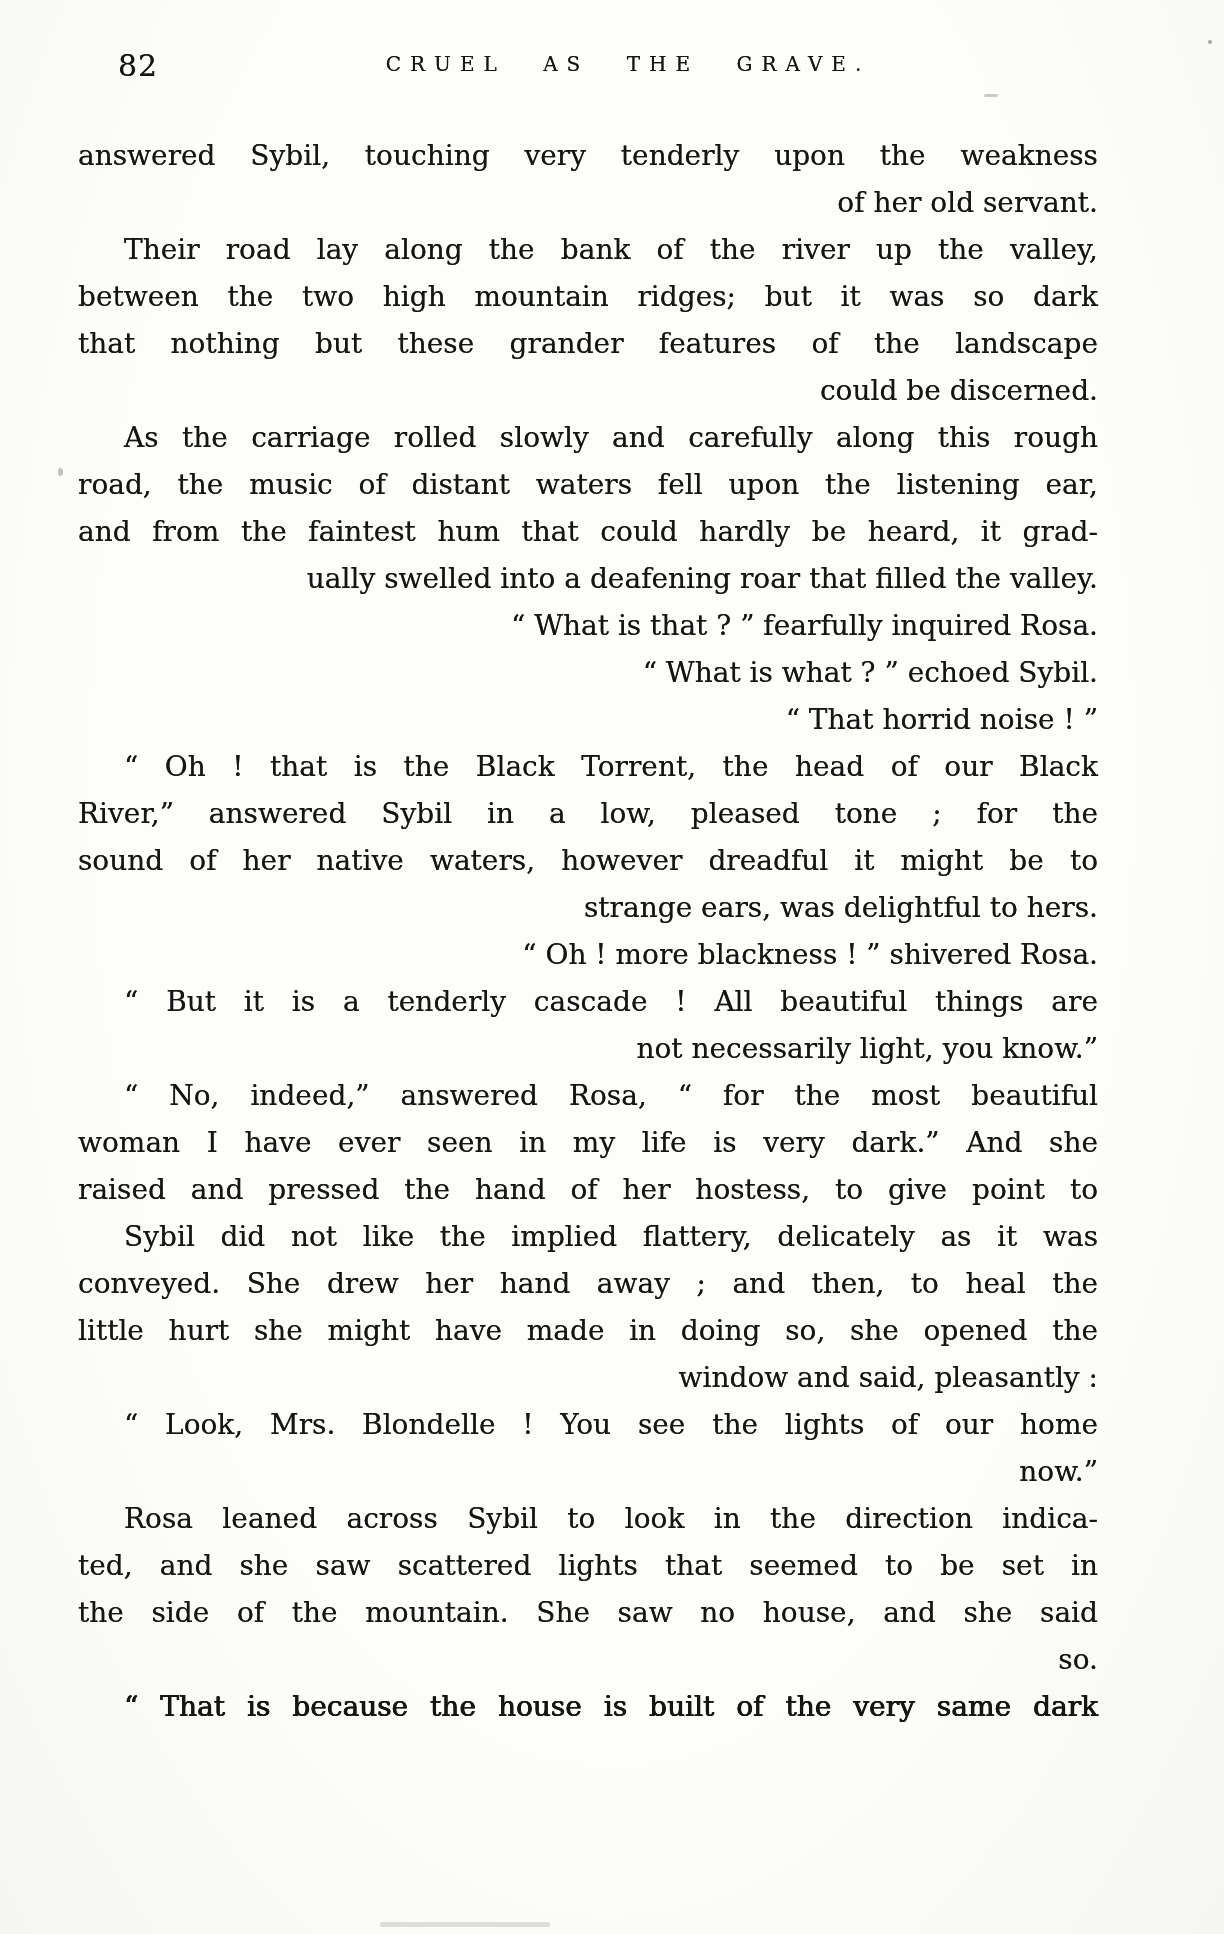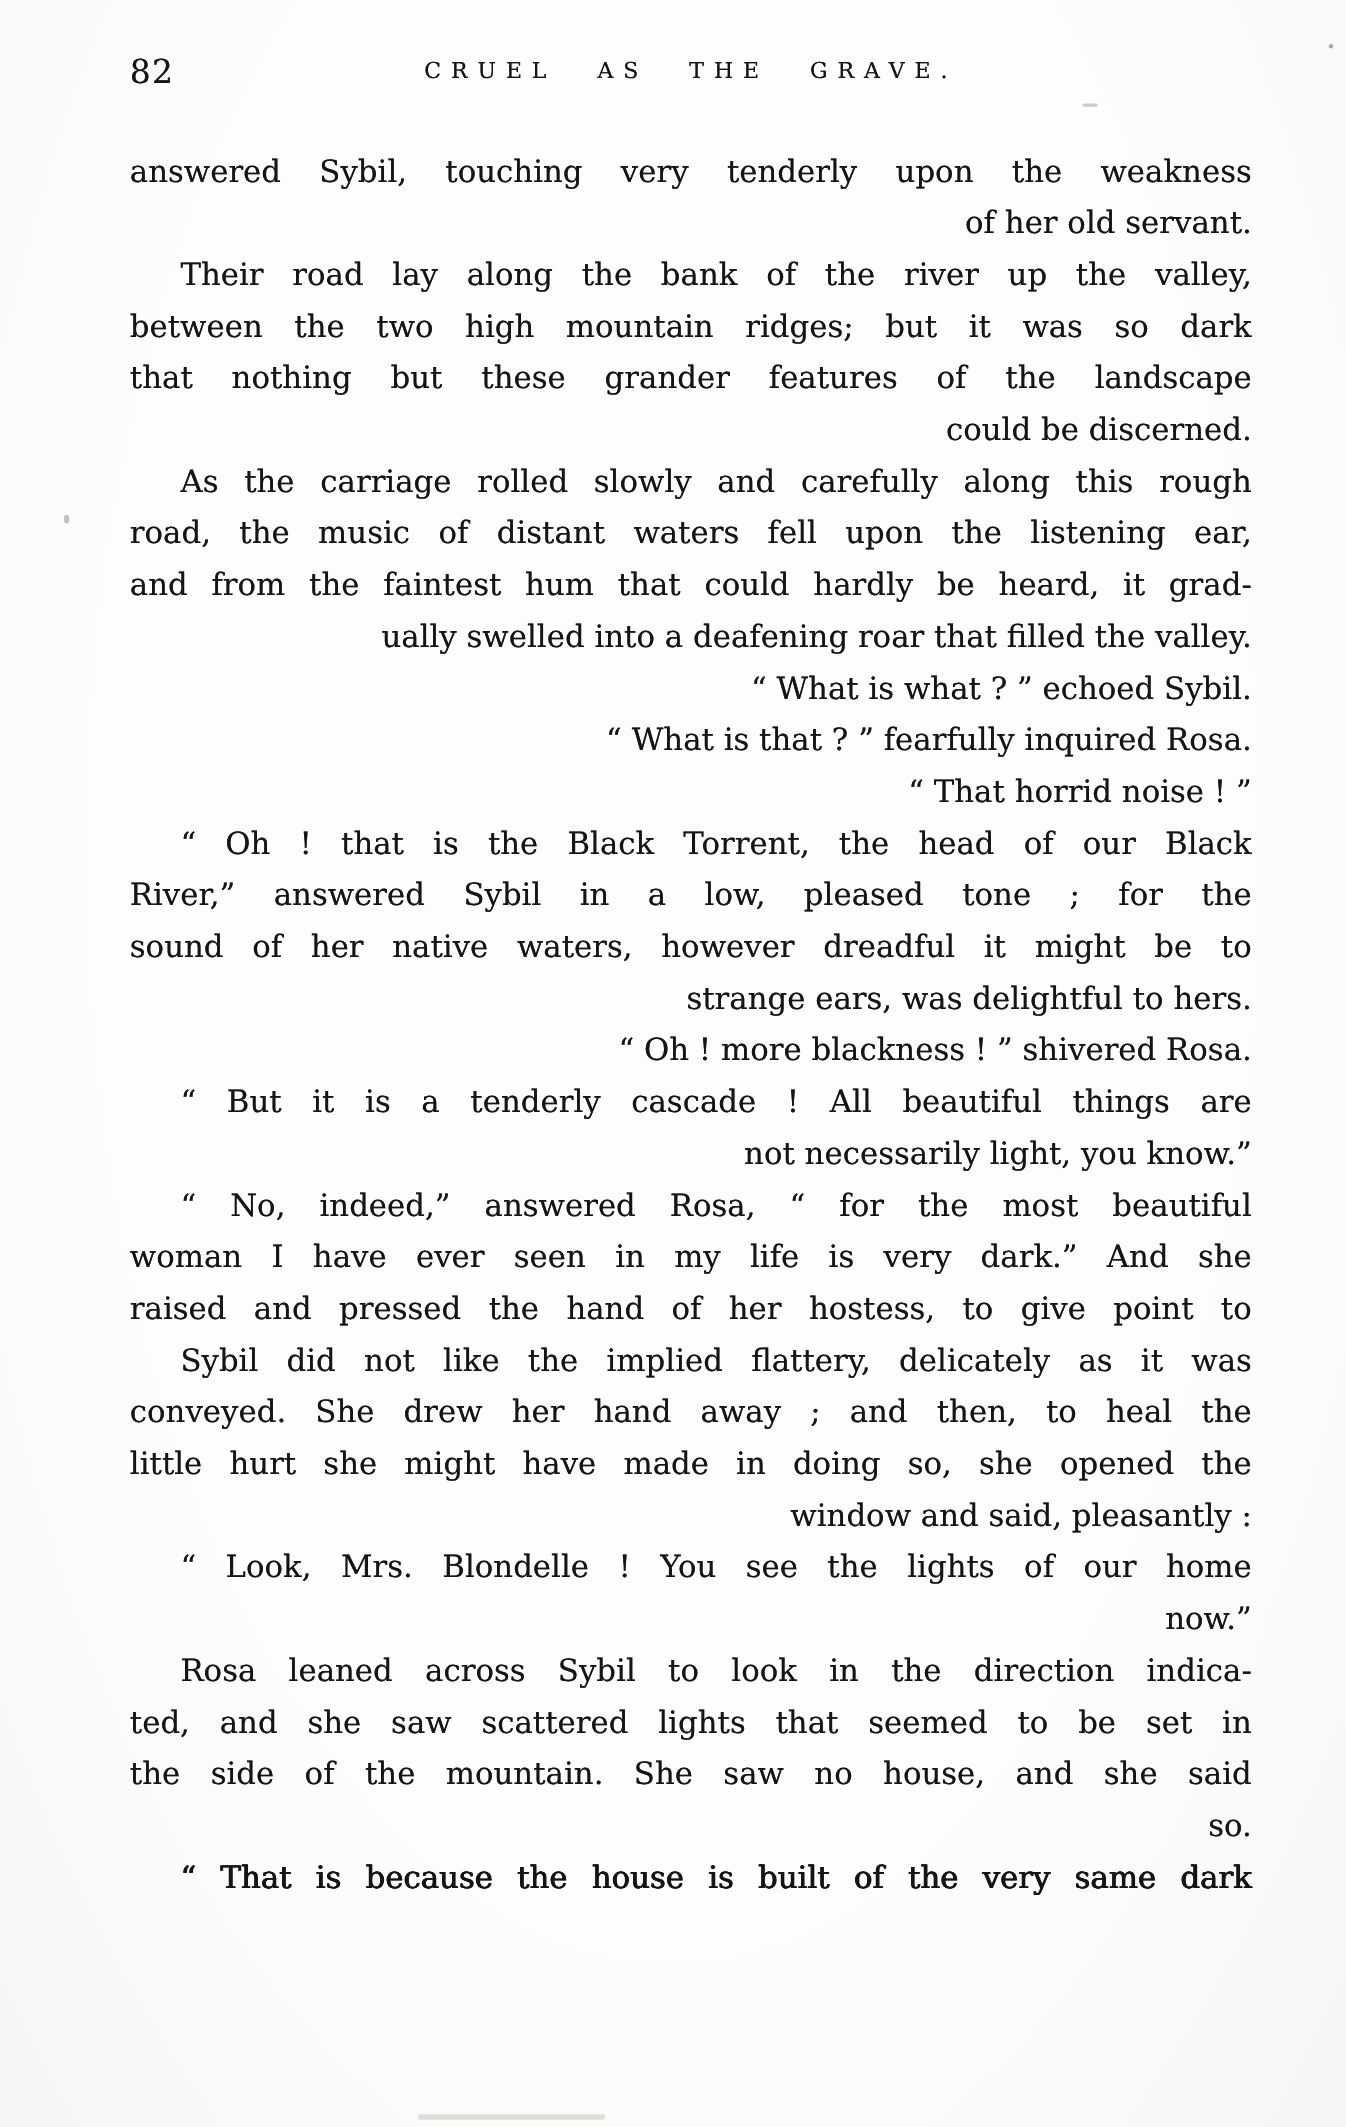--- a/index.html
+++ b/index.html
@@ -38,21 +38,21 @@
   .title {
     display: block;
     text-align: center;
     font-size: 20px;
     letter-spacing: 9px;
     word-spacing: 22px;
     padding-top: 6px;
     text-shadow: 0 0 0.6px rgba(20,18,16,0.8);
   }
   .text-block {
-    margin: 42px 86px 0 118px; 
+    margin: 42px 86px 0 78px; 
     width: 1020px;
     font-size: 28px;
     line-height: 47px;
     text-shadow: 0 0 0.55px rgba(23,21,19,0.75);
   }
   .para { margin: 0; }
   .line {
     white-space: normal;
     text-align: right;
   }
@@ -99,24 +99,24 @@
         <div class="line fill">that nothing but these grander features of the landscape</div>
         <div class="line">could be discerned.</div>
       </div>
       <div class="para">
         <div class="line fill first">As the carriage rolled slowly and carefully along this rough</div>
         <div class="line fill">road, the music of distant waters fell upon the listening ear,</div>
         <div class="line fill">and from the faintest hum that could hardly be heard, it grad-</div>
         <div class="line">ually swelled into a deafening roar that filled the valley.</div>
       </div>
       <div class="para">
-        <div class="line first">“ What is what ? ” echoed Sybil.</div>
+        <div class="line first">“ What is that ? ” fearfully inquired Rosa.</div>
       </div>
       <div class="para">
-        <div class="line first">“ What is that ? ” fearfully inquired Rosa.</div>
+        <div class="line first">“ What is what ? ” echoed Sybil.</div>
       </div>
       <div class="para">
         <div class="line first">“ That horrid noise ! ”</div>
       </div>
       <div class="para">
         <div class="line fill first">“ Oh ! that is the Black Torrent, the head of our Black</div>
         <div class="line fill">River,” answered Sybil in a low, pleased tone ; for the</div>
         <div class="line fill">sound of her native waters, however dreadful it might be to</div>
         <div class="line">strange ears, was delightful to hers.</div>
       </div>

